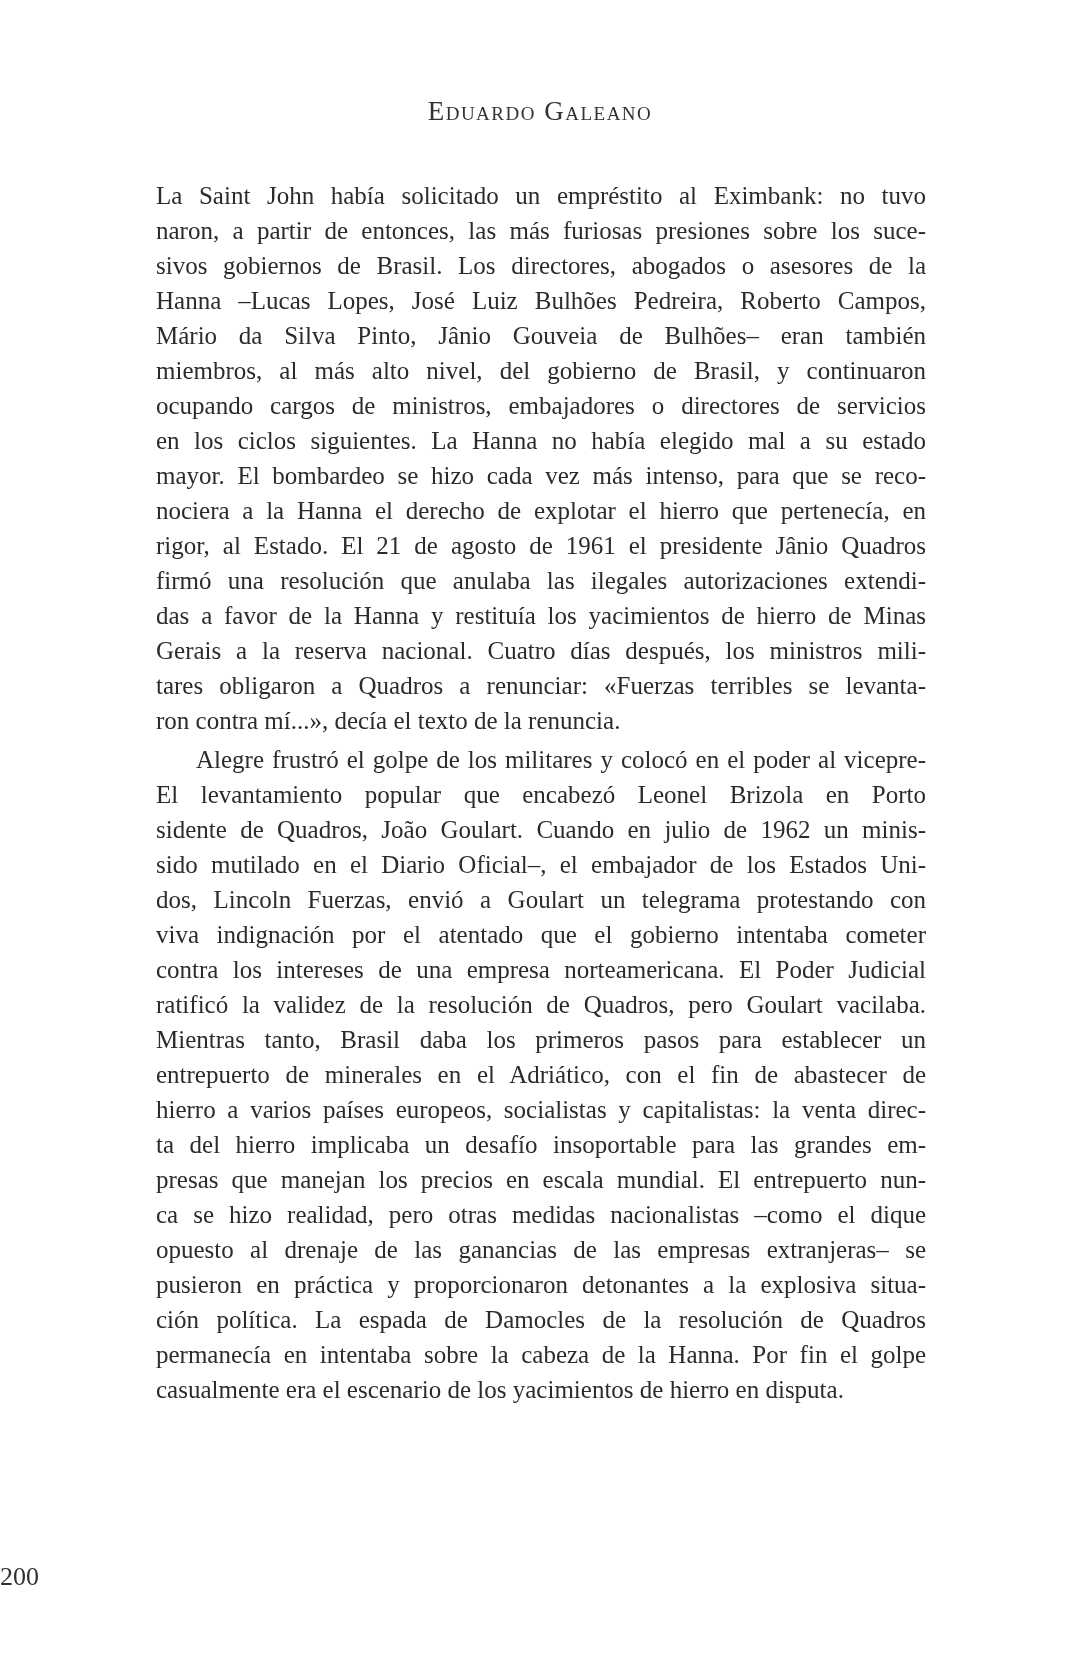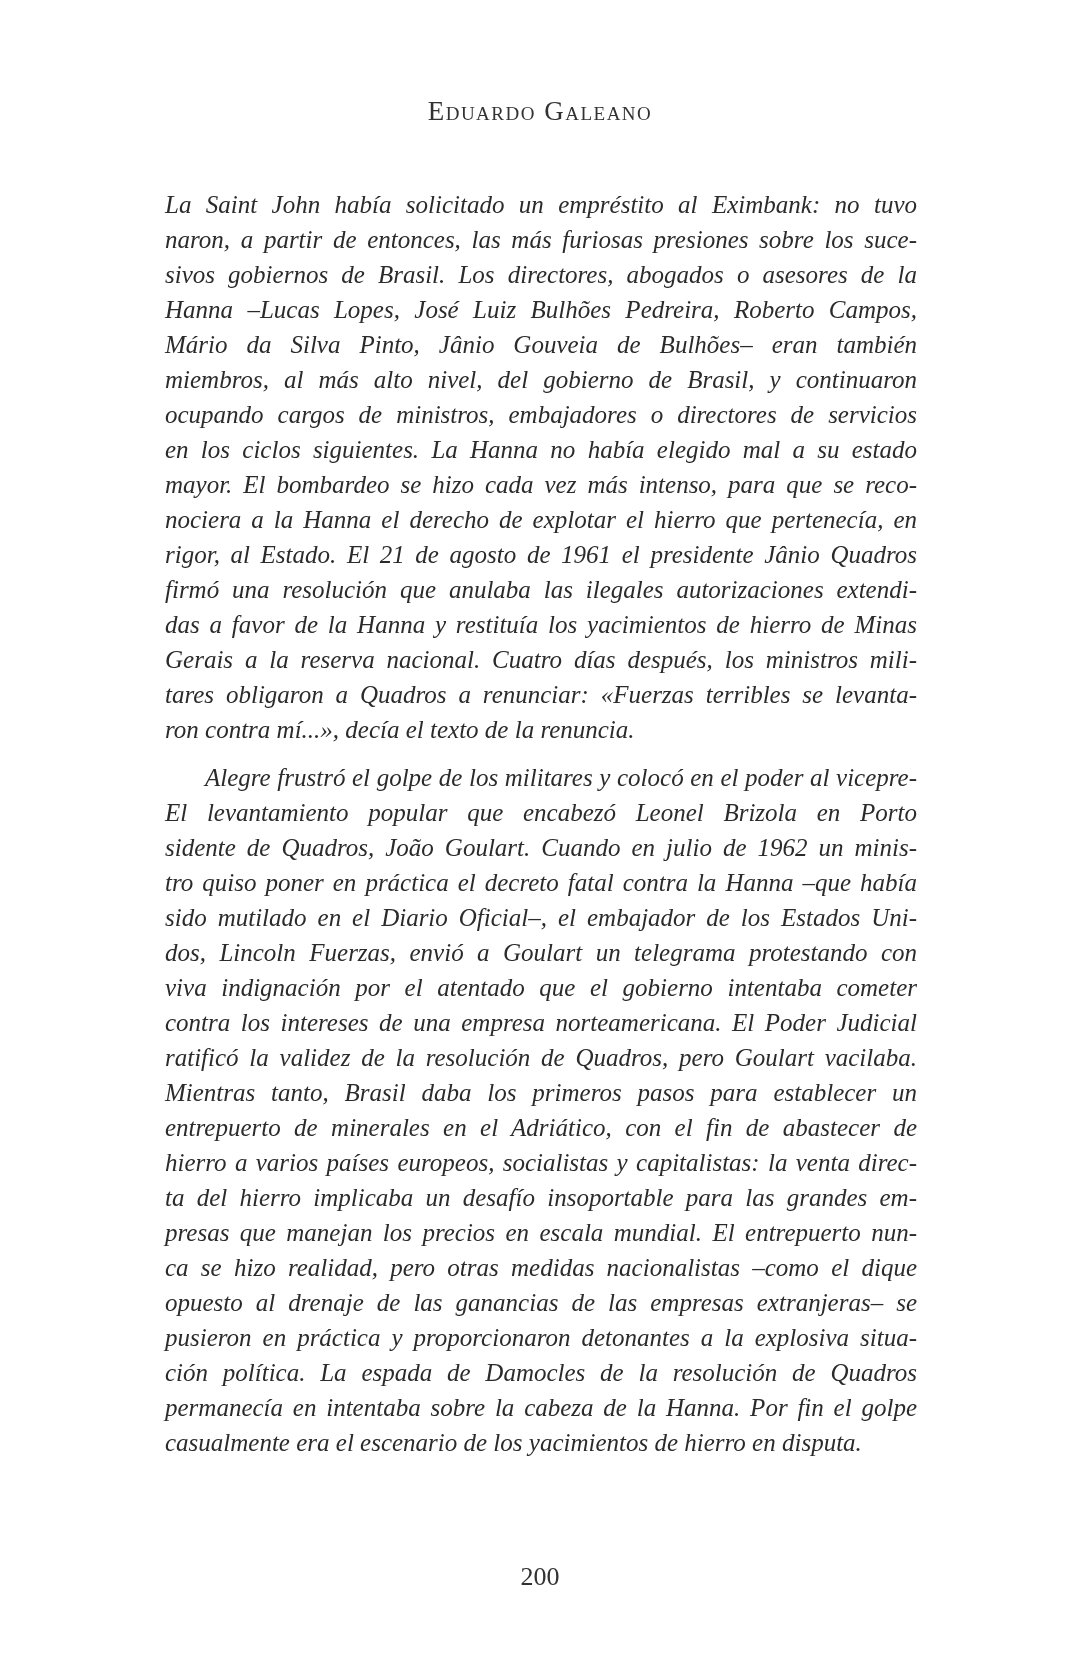--- a/index.html
+++ b/index.html
@@ -29,43 +29,41 @@
   }
   .text-block {
     position: absolute;
     top: 174px;
     left: 152px;
     width: 778px;
     font-size: 25px;
     line-height: 35px;
   }
   .para {
-    margin: 13px;
+    margin: 4px;
     padding: 0;
-    font-style: italic;
   }
   .line {
     text-align: justify;
     text-align-last: justify;
     white-space: normal;
     height: 35px;
     overflow: visible;
   }
   .line.last {
     text-align-last: left;
   }
   .para.indent .line:first-child {
     text-indent: 40px;
   }
   .page-number {
     position: absolute;
     top: 1562px;
     left: 0;
     width: 1080px;
-    text-align: center;
     font-size: 26px;
     color: #323232;
   }
 </style>
 </head>
 <body>
 
 <div class="page">
   <div class="running-header">Eduardo Galeano</div>
 
@@ -85,21 +83,20 @@
         <div class="line">firmó una resolución que anulaba las ilegales autorizaciones extendi-</div>
         <div class="line">das a favor de la Hanna y restituía los yacimientos de hierro de Minas</div>
         <div class="line">Gerais a la reserva nacional. Cuatro días después, los ministros mili-</div>
         <div class="line">tares obligaron a Quadros a renunciar: «Fuerzas terribles se levanta-</div>
         <div class="line last">ron contra mí...», decía el texto de la renuncia.</div>
       </div>
       <div class="para indent">
         <div class="line">Alegre frustró el golpe de los militares y colocó en el poder al vicepre-</div>
         <div class="line">El levantamiento popular que encabezó Leonel Brizola en Porto</div>
         <div class="line">sidente de Quadros, João Goulart. Cuando en julio de 1962 un minis-</div>
-        <div class="line">tro quiso poner en práctica el decreto fatal contra la Hanna –que había</div>
         <div class="line">sido mutilado en el Diario Oficial–, el embajador de los Estados Uni-</div>
         <div class="line">dos, Lincoln Fuerzas, envió a Goulart un telegrama protestando con</div>
         <div class="line">viva indignación por el atentado que el gobierno intentaba cometer</div>
         <div class="line">contra los intereses de una empresa norteamericana. El Poder Judicial</div>
         <div class="line">ratificó la validez de la resolución de Quadros, pero Goulart vacilaba.</div>
         <div class="line">Mientras tanto, Brasil daba los primeros pasos para establecer un</div>
         <div class="line">entrepuerto de minerales en el Adriático, con el fin de abastecer de</div>
         <div class="line">hierro a varios países europeos, socialistas y capitalistas: la venta direc-</div>
         <div class="line">ta del hierro implicaba un desafío insoportable para las grandes em-</div>
         <div class="line">presas que manejan los precios en escala mundial. El entrepuerto nun-</div>

